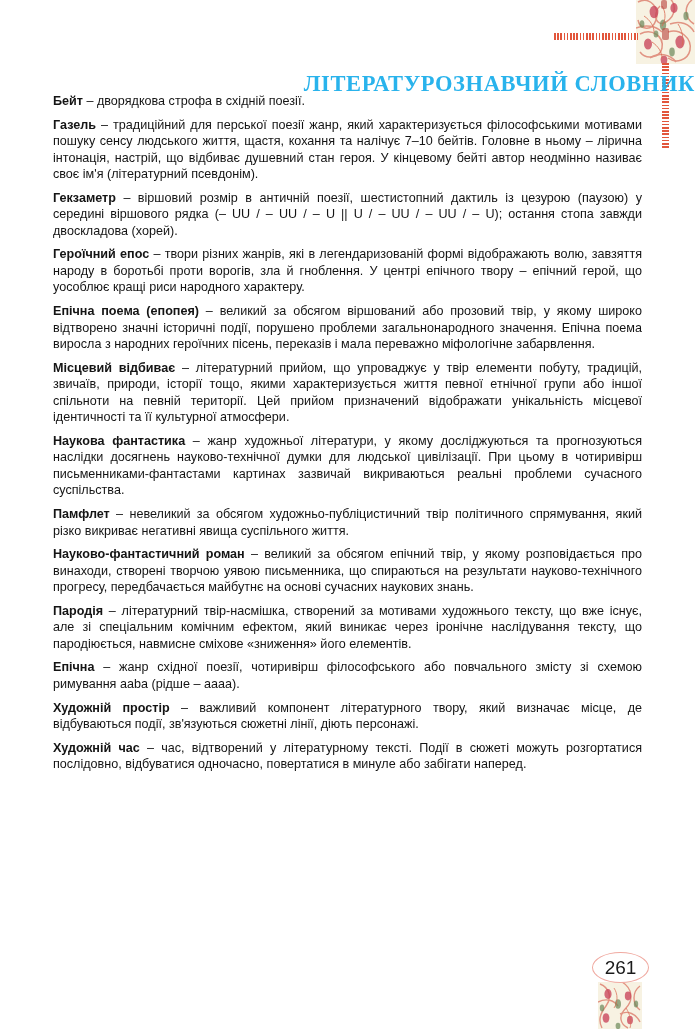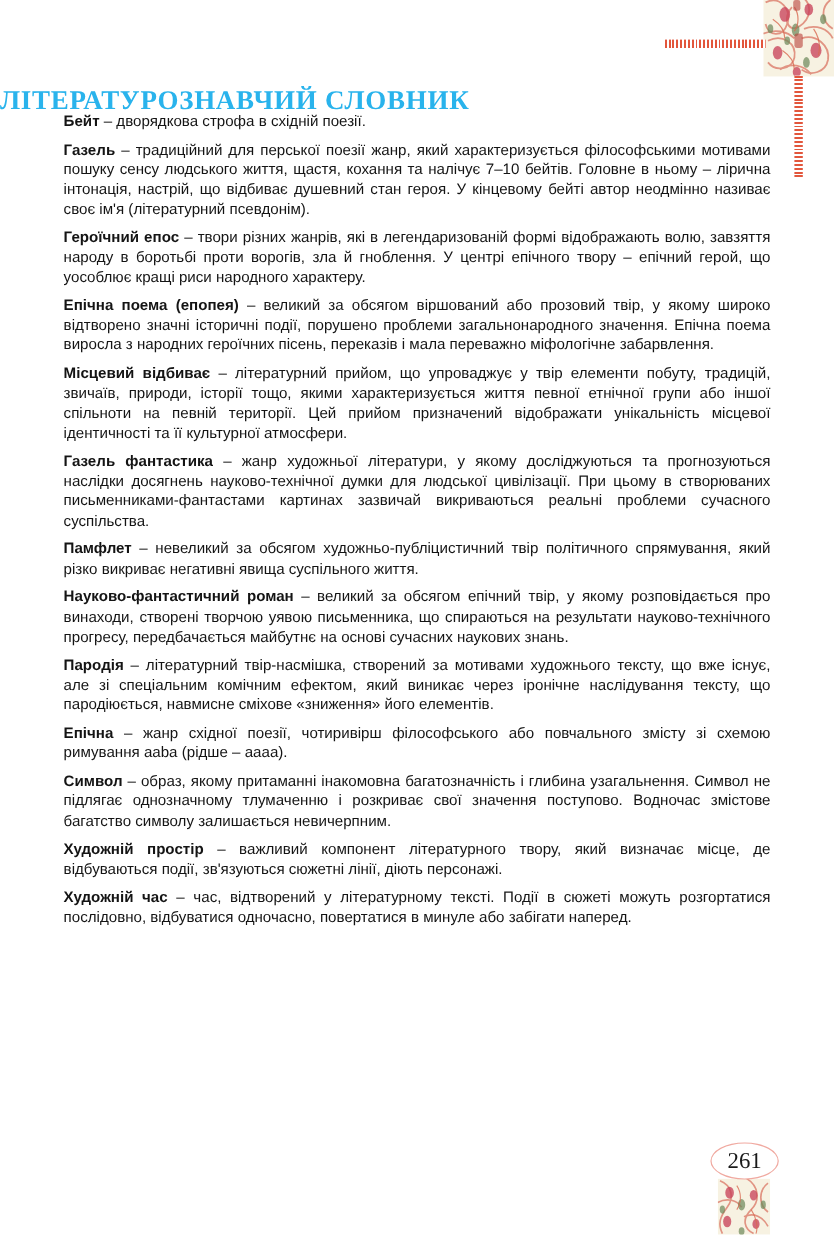--- a/index.html
+++ b/index.html
@@ -61,21 +61,21 @@
       #e2563c 0px, #e2563c 1.6px,
       #ffffff 1.6px, #ffffff 3.2px);
   }
 
   
   .page-title {
     position: absolute;
     left: 0;
     top: 56px;
     width: 695px;
-    text-align: left;
+    text-align: right;
     font-family: "Liberation Serif", serif;
     font-weight: 700;
     font-size: 22.5px;
     letter-spacing: 0.6px;
     color: #29b3ec;
     white-space: nowrap;
   }
 
   
   .content {
@@ -105,21 +105,21 @@
     top: 952px;
     width: 57px;
     height: 31px;
     border: 1.6px solid #f0a9a0;
     border-radius: 50%;
     background: #ffffff;
     box-sizing: border-box;
     display: flex;
     align-items: center;
     justify-content: center;
-    font-family: Liberation Serif, serif;
+    font-family: Liberation Sans, sans-serif;
     font-size: 19px;
     color: #1a1a1a;
     z-index: 4;
   }
 </style>
 </head>
 <body>
 
 <div id="page-root">
 
@@ -171,57 +171,57 @@
   <div class="content">
 
     <p class="entry">
       <span class="term">Бейт</span><span> – дворядкова строфа в східній поезії.</span>
     </p>
 
     <p class="entry">
       <span class="term">Газель</span><span> – традиційний для перської поезії жанр, який характеризується філософськими мотивами пошуку сенсу людського життя, щастя, кохання та налічує 7–10 бейтів. Головне в ньому – лірична інтонація, настрій, що відбиває душевний стан героя. У кінцевому бейті автор неодмінно називає своє ім'я (літературний псевдонім).</span>
     </p>
 
+    <p class="entry">
+      <span class="term">Гекзаметр</span><span> – віршовий розмір в античній поезії, шестистопний дактиль із цезурою (паузою) у середині віршового рядка (– UU / – UU / – U || U / – UU / – UU / – U); остання стопа завжди двоскладова (хорей).</span>
+    </p>
 
     <p class="entry">
       <span class="term">Героїчний епос</span><span> – твори різних жанрів, які в легендаризованій формі відображають волю, завзяття народу в боротьбі проти ворогів, зла й гноблення. У центрі епічного твору – епічний герой, що уособлює кращі риси народного характеру.</span>
     </p>
 
 
     <p class="entry">
       <span class="term">Епічна поема (епопея)</span><span> – великий за обсягом віршований або прозовий твір, у якому широко відтворено значні історичні події, порушено проблеми загальнонародного значення. Епічна поема виросла з народних героїчних пісень, переказів і мала переважно міфологічне забарвлення.</span>
     </p>
 
     <p class="entry">
       <span class="term">Місцевий відбиває</span><span> – літературний прийом, що упроваджує у твір елементи побуту, традицій, звичаїв, природи, історії тощо, якими характеризується життя певної етнічної групи або іншої спільноти на певній території. Цей прийом призначений відображати унікальність місцевої ідентичності та її культурної атмосфери.</span>
     </p>
 
     <p class="entry">
-      <span class="term">Газель фантастика</span><span> – жанр художньої літератури, у якому досліджуються та прогнозуються наслідки досягнень науково-технічної думки для людської цивілізації. При цьому в створюваних письменниками-фантастами картинах зазвичай викриваються реальні проблеми сучасного суспільства.</span>
+      <span class="term">Наукова фантастика</span><span> – жанр художньої літератури, у якому досліджуються та прогнозуються наслідки досягнень науково-технічної думки для людської цивілізації. При цьому в чотиривірш письменниками-фантастами картинах зазвичай викриваються реальні проблеми сучасного суспільства.</span>
     </p>
 
     <p class="entry">
       <span class="term">Памфлет</span><span> – невеликий за обсягом художньо-публіцистичний твір політичного спрямування, який різко викриває негативні явища суспільного життя.</span>
     </p>
 
     <p class="entry">
       <span class="term">Науково-фантастичний роман</span><span> – великий за обсягом епічний твір, у якому розповідається про винаходи, створені творчою уявою письменника, що спираються на результати науково-технічного прогресу, передбачається майбутнє на основі сучасних наукових знань.</span>
     </p>
 
     <p class="entry">
       <span class="term">Пародія</span><span> – літературний твір-насмішка, створений за мотивами художнього тексту, що вже існує, але зі спеціальним комічним ефектом, який виникає через іронічне наслідування тексту, що пародіюється, навмисне сміхове «зниження» його елементів.</span>
     </p>
 
     <p class="entry">
       <span class="term">Епічна</span><span> – жанр східної поезії, чотиривірш філософського або повчального змісту зі схемою римування </span><span class="it">aaba</span><span> (рідше – </span><span class="it">aaaa</span><span>).</span>
     </p>
 
-    <p class="entry">
-      <span class="term">Символ</span><span> – образ, якому притаманні інакомовна багатозначність і глибина узагальнення. Символ не підлягає однозначному тлумаченню і розкриває свої значення поступово. Водночас змістове багатство символу залишається невичерпним.</span>
-    </p>
 
     <p class="entry">
       <span class="term">Художній простір</span><span> – важливий компонент літературного твору, який визначає місце, де відбуваються події, зв'язуються сюжетні лінії, діють персонажі.</span>
     </p>
 
     <p class="entry">
       <span class="term">Художній час</span><span> – час, відтворений у літературному тексті. Події в сюжеті можуть розгортатися послідовно, відбуватися одночасно, повертатися в минуле або забігати наперед.</span>
     </p>
 
   </div>

